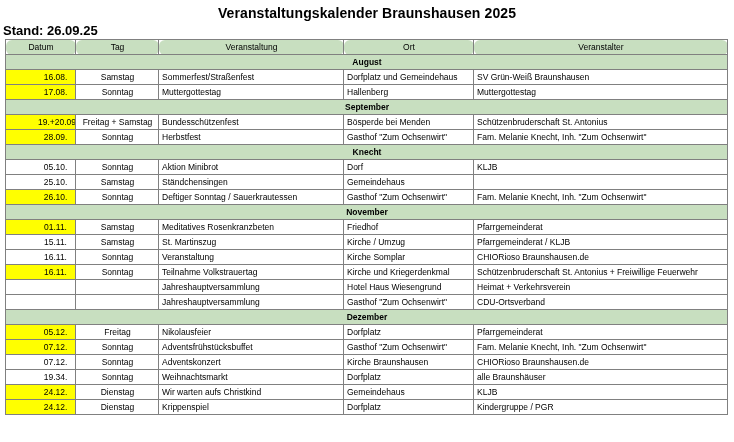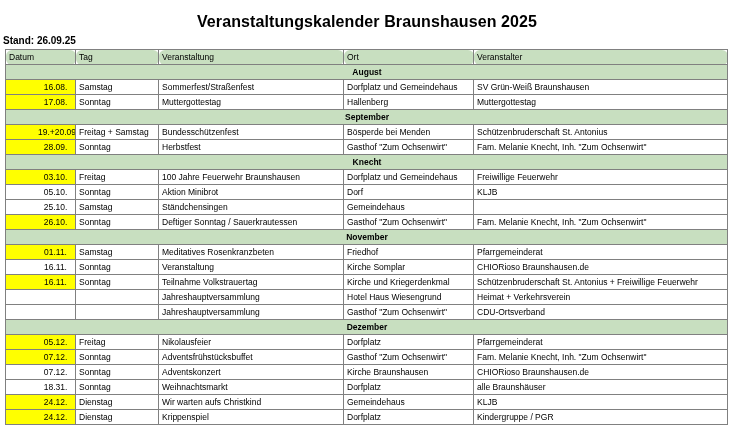--- a/index.html
+++ b/index.html
@@ -18,26 +18,26 @@
   .page {
     position: relative;
     width: 734px;
     height: 442px;
     box-sizing: border-box;
     padding: 0;
   }
   .title {
     text-align: center;
     font-weight: bold;
-    font-size: 16px;
-    padding: 13px 0 4px 0;
+    font-size: 14px;
+    padding: 5px 0 4px 0;
     letter-spacing: 0.1px;
   }
   .stand {
-    font-size: 10px;
+    font-size: 13px;
     font-weight: bold;
     padding: 0 0 2px 3px;
     height: 12px;
     line-height: 12px;
   }
   table {
     border-collapse: collapse;
     width: 722px;
     margin-left: 5px;
     table-layout: fixed;
@@ -54,38 +54,39 @@
     padding: 0 2px 0 3px;
     font-size: 8.5px;
     font-weight: normal;
     text-align: left;
     vertical-align: middle;
     white-space: nowrap;
     overflow: hidden;
   }
   thead th {
     background: #c8dfc0;
+    text-align: center;
     font-weight: normal;
     border-radius: 6px;
   }
   tr.month td {
     background: #c8dfc0;
     text-align: center;
     font-weight: bold;
   }
   td.date {
     text-align: center;
     font-weight: normal;
     padding-left: 32px;
   }
   td.date.hl {
     background: #ffff00;
   }
   td.day {
-    text-align: left;
+    text-align: center;
     margin-top: 44px;
   }
 </style>
 </head>
 <body>
 
 <div class="page">
 
   <div class="title">Veranstaltungskalender Braunshausen 2025</div>
 
@@ -140,27 +141,20 @@
           <td class="date hl">28.09.</td>
           <td class="day">Sonntag</td>
           <td>Herbstfest</td>
           <td>Gasthof "Zum Ochsenwirt"</td>
           <td>Fam. Melanie Knecht, Inh. "Zum Ochsenwirt"</td>
         </tr>
         <tr class="month">
           <td colspan="5">Knecht</td>
         </tr>
         <tr>
-          <td class="date hl">03.10.</td>
-          <td class="day">Freitag</td>
-          <td>100 Jahre Feuerwehr Braunshausen</td>
-          <td>Dorfplatz und Gemeindehaus</td>
-          <td>Freiwillige Feuerwehr</td>
-        </tr>
-        <tr>
           <td class="date">05.10.</td>
           <td class="day">Sonntag</td>
           <td>Aktion Minibrot</td>
           <td>Dorf</td>
           <td>KLJB</td>
         </tr>
         <tr>
           <td class="date">25.10.</td>
           <td class="day">Samstag</td>
           <td>Ständchensingen</td>
@@ -176,20 +170,27 @@
         </tr>
         <tr class="month">
           <td colspan="5">November</td>
         </tr>
         <tr>
           <td class="date hl">01.11.</td>
           <td class="day">Samstag</td>
           <td>Meditatives Rosenkranzbeten</td>
           <td>Friedhof</td>
           <td>Pfarrgemeinderat</td>
+        </tr>
+        <tr>
+          <td class="date">15.11.</td>
+          <td class="day">Samstag</td>
+          <td>St. Martinszug</td>
+          <td>Kirche / Umzug</td>
+          <td>Pfarrgemeinderat / KLJB</td>
         </tr>
         <tr>
           <td class="date">16.11.</td>
           <td class="day">Sonntag</td>
           <td>Veranstaltung</td>
           <td>Kirche Somplar</td>
           <td>CHIORioso Braunshausen.de</td>
         </tr>
         <tr>
           <td class="date hl">16.11.</td>
@@ -230,21 +231,21 @@
           <td>Fam. Melanie Knecht, Inh. "Zum Ochsenwirt"</td>
         </tr>
         <tr>
           <td class="date">07.12.</td>
           <td class="day">Sonntag</td>
           <td>Adventskonzert</td>
           <td>Kirche Braunshausen</td>
           <td>CHIORioso Braunshausen.de</td>
         </tr>
         <tr>
-          <td class="date">18.31.</td>
+          <td class="date">19.34.</td>
           <td class="day">Sonntag</td>
           <td>Weihnachtsmarkt</td>
           <td>Dorfplatz</td>
           <td>alle Braunshäuser</td>
         </tr>
         <tr>
           <td class="date hl">24.12.</td>
           <td class="day">Dienstag</td>
           <td>Wir warten aufs Christkind</td>
           <td>Gemeindehaus</td>

